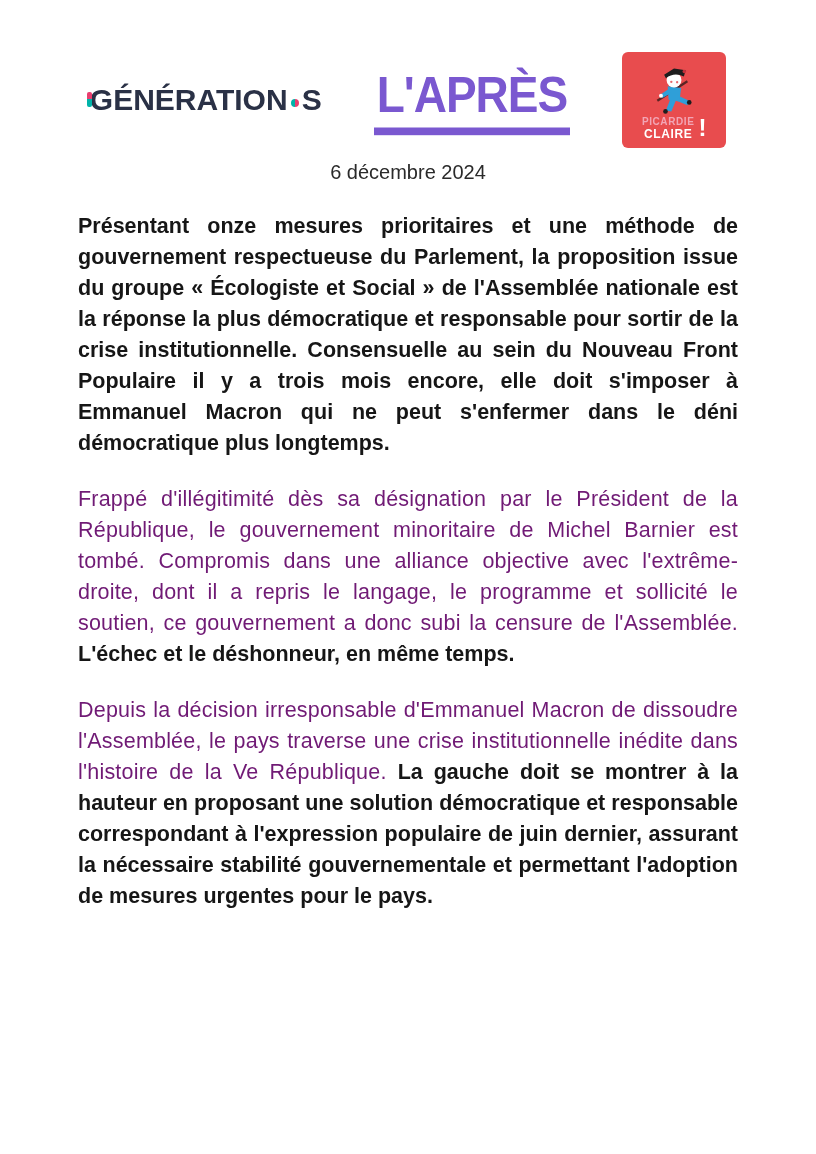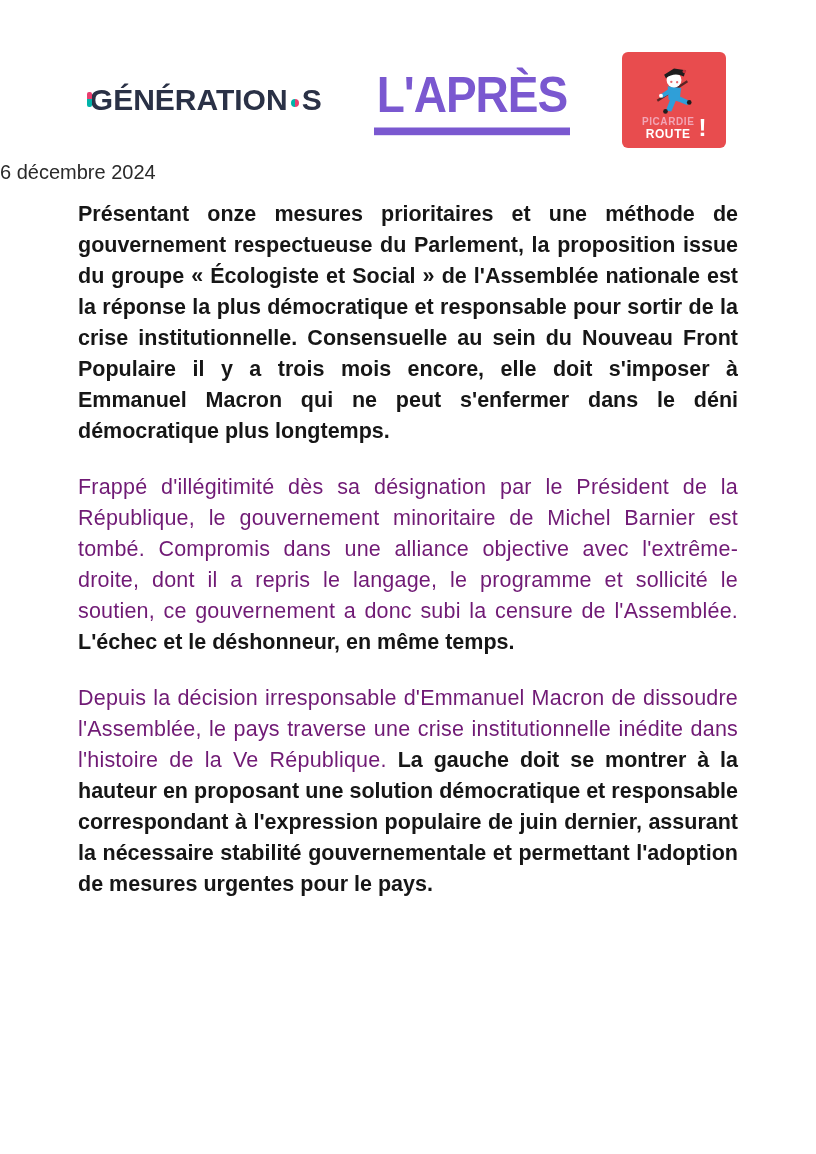--- a/index.html
+++ b/index.html
@@ -105,40 +105,41 @@
   .subtitle {
     margin-top: 30px;
     text-align: center;
     font-style: italic;
     font-size: 24px;
     line-height: 34px;
     color: #2e2e2e;
   }
   .doc-date {
     margin-top: 13px;
+    text-align: center;
     font-size: 20px;
     color: #2a2a2a;
   }
 
   
   .headline {
     width: 688px;
     margin: 25px auto 0;
     text-align: center;
     font-size: 27.5px;
     font-weight: 800;
     line-height: 37px;
     letter-spacing: -0.2px;
     color: #0f0f0f;
   }
 
   
   .body-text {
     width: 660px;
-    margin: 15px auto 0;
+    margin: 27px auto 0;
   }
   .body-para {
     margin: 0 0 25px 0;
     text-align: justify;
     font-size: 21.5px;
     line-height: 31px;
   }
   .run-bold   { font-weight: 700; color: #161616; }
   .run-regular{ font-weight: 400; color: #701a75; letter-spacing: 0.2px; }
 </style>
@@ -180,21 +181,21 @@
         <circle cx="30" cy="19" r="8.3" fill="#ffffff"></circle>
         <circle cx="27" cy="21" r="1.3" fill="#e8686c"></circle>
         <circle cx="33.5" cy="21.5" r="1.3" fill="#e8686c"></circle>
 
         <path d="M19,13 L30,6 L43,8 L41,15 Q30,10 21,17 Z" fill="#1d1d1d"></path>
         <circle cx="41.5" cy="9.5" r="2" fill="#c4303a"></circle>
       </svg>
       <div class="picardie-words">
         <span class="picardie-lines">
           <span class="picardie-line1">PICARDIE</span>
-          <span class="picardie-line2">ROUTE</span>
+          <span class="picardie-line2">CLAIRE</span>
         </span>
         <span class="picardie-bang">!</span>
       </div>
     </div>
 
   </div>
 
 
   <div class="doc-date">6 décembre 2024</div>
 

